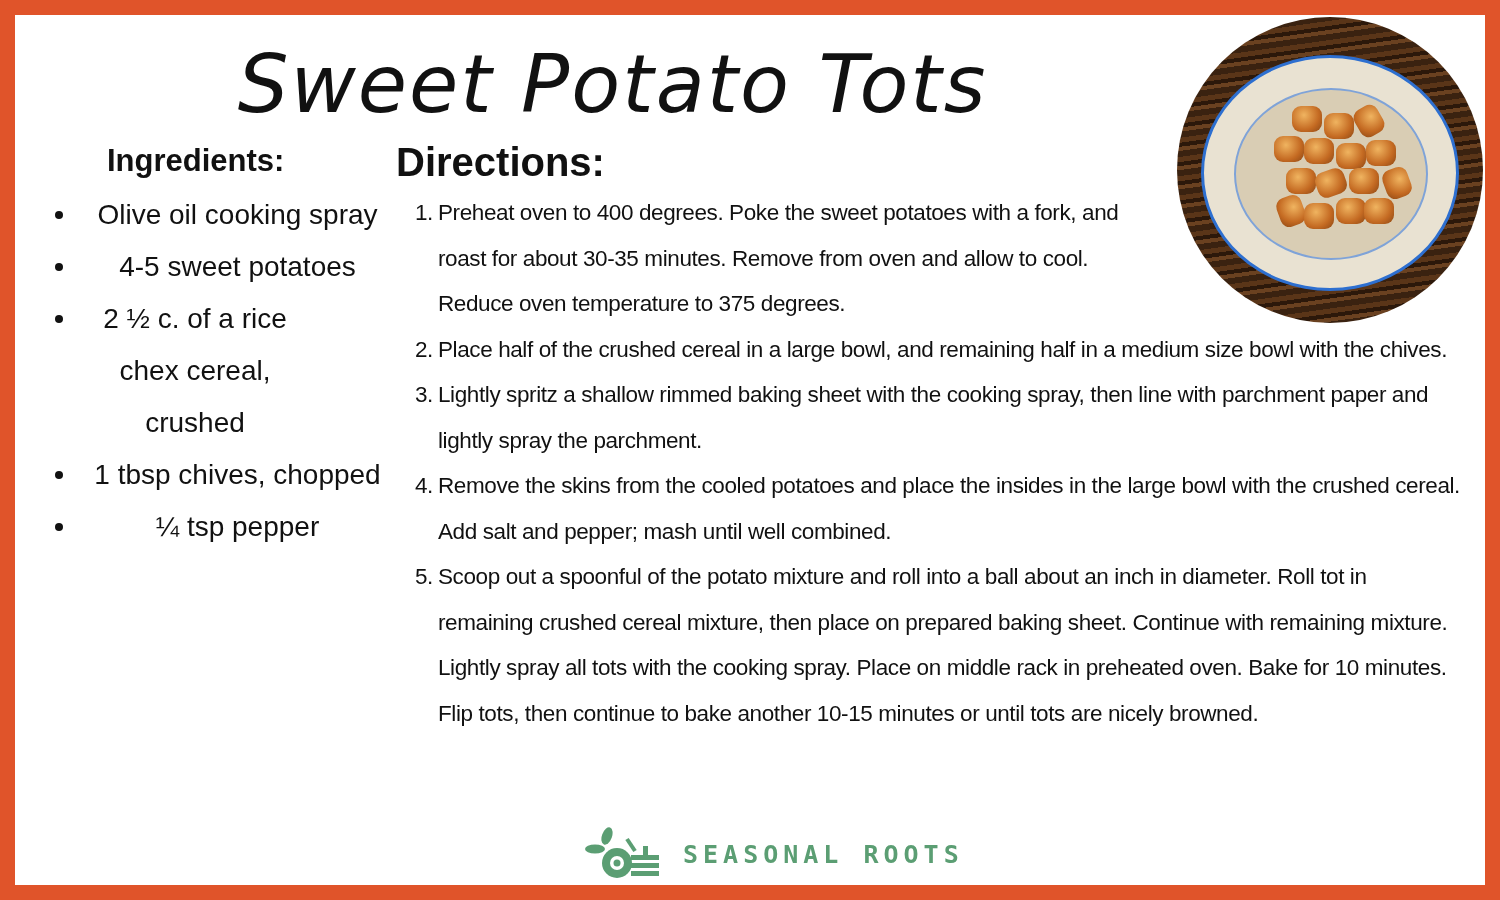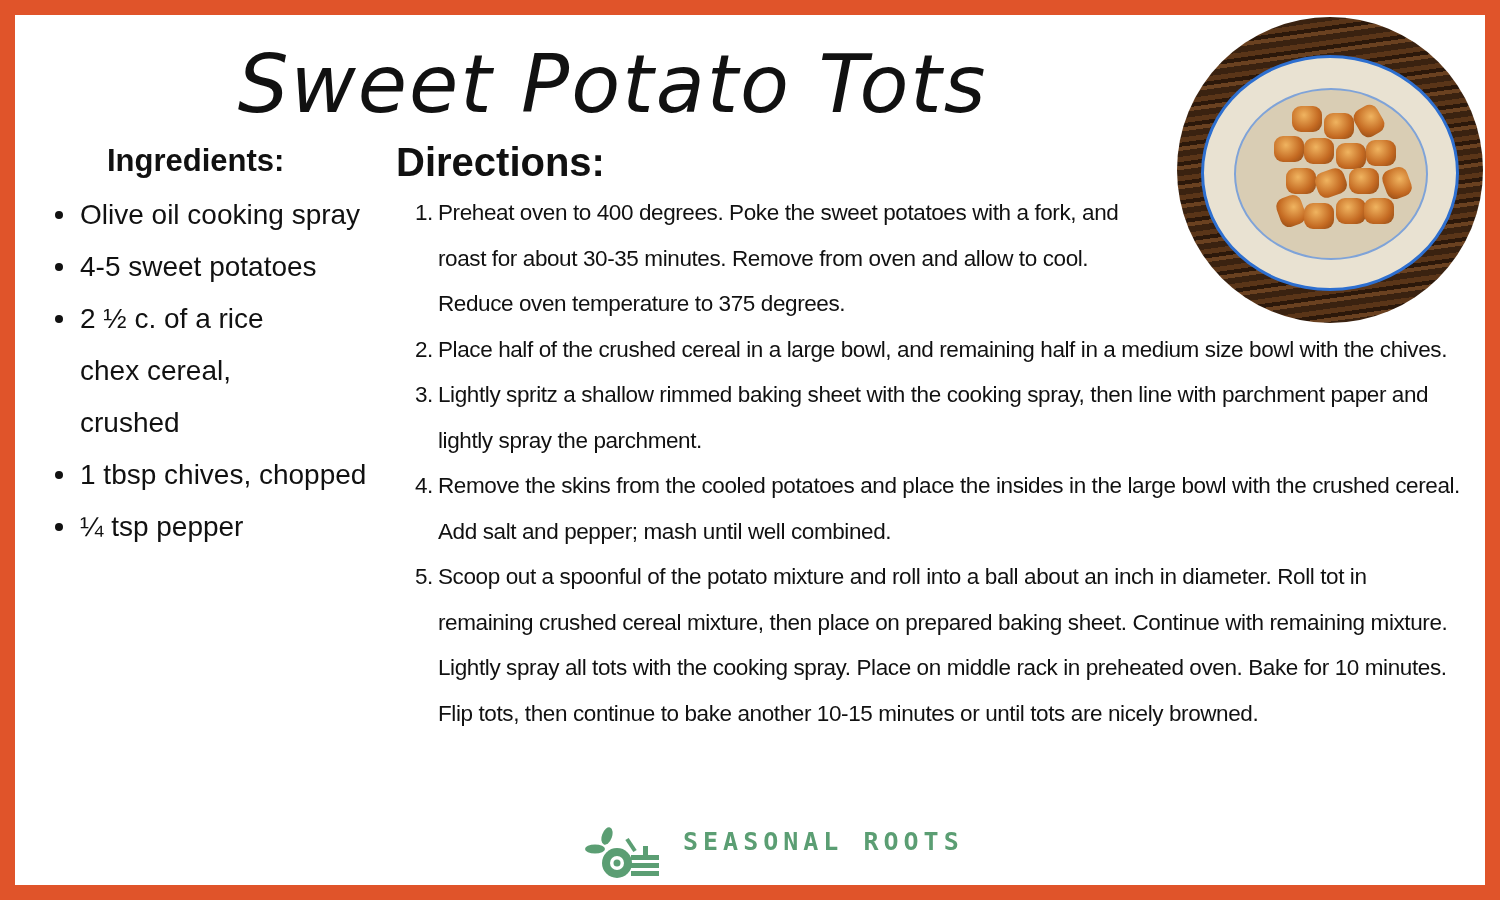--- a/index.html
+++ b/index.html
@@ -1,33 +1,33 @@
 <!DOCTYPE html>
 <html><head>
 <meta charset="utf-8">
 <style>
   html, body { margin:0; padding:0; }
   body { width:1500px; height:900px; background:#E0542A; position:relative; overflow:hidden; font-family:"Liberation Sans", sans-serif; color:#111; }
   .card { position:absolute; left:15px; top:15px; width:1470px; height:870px; background:#fff; }
   .title { position:absolute; left:0; width:1195px; top:30px; text-align:center; font-family:"DejaVu Sans", sans-serif; font-weight:normal; font-size:80px; letter-spacing:2px; margin:0; line-height:1; font-style:italic; }
   .ing-head { position:absolute; left:92px; top:128px; font-size:31px; font-weight:bold; margin:0; }
   .ing-list { position:absolute; left:40px; top:174px; margin:0; padding:0; list-style:none; width:340px; }
-  .ing-list li { position:relative; padding-left:25px; font-size:28px; line-height:52px; }
+  .ing-list li { position:relative; padding-left:25px; font-size:28px; line-height:52px;text-align:center; }
   .ing-list li::before { content:""; position:absolute; left:0; top:22px; width:8px; height:8px; border-radius:50%; background:#111; }
   .dir-head { position:absolute; left:381px; top:125px; font-size:40px; font-weight:bold; margin:0; }
   .dir-list { position:absolute; left:395px; top:175px; margin:0; padding:0; list-style:none; width:1050px; }
   .dir-list li { position:relative; padding-left:28px; font-size:22.5px; line-height:45.5px; letter-spacing:-0.4px; }
   .dir-list li .num { position:absolute; left:5px; top:0; }
   .dir-list li.first { width:715px; }
   .photo { position:absolute; left:1162px; top:2px; width:306px; height:306px; border-radius:50%; overflow:hidden;
     background: repeating-linear-gradient(172deg, #3a2210 0 6px, #5a3518 6px 11px, #2c180a 11px 15px, #6a4120 15px 19px); }
   .plate { position:absolute; left:22px; left:24px; top:38px; width:252px; height:230px; border-radius:50%; background:#e9e2d2; border:3px solid #2d6fd0; }
   .plate-inner { position:absolute; left:30px; top:30px; width:190px; height:168px; border-radius:50%; border:2px solid #7fa3d8; background:#d9cdb4; }
   .tot { position:absolute; width:30px; height:26px; border-radius:9px; background:radial-gradient(circle at 40% 35%, #f0b460, #c46a22 60%, #8a4614); }
-  .logo { position:absolute; left:570px; top:812px; display:flex; gap:10px; }
+  .logo { position:absolute; left:570px; top:812px; display:flex; align-items:center; gap:10px; }
   .logo-text { font-family:"DejaVu Sans Mono", monospace; font-weight:bold; font-size:25px; letter-spacing:5px; color:#5B9E73; }
 </style>
 </head>
 <body>
 
 <div class="card">
   <h1 class="title">Sweet Potato Tots</h1>
 
   <h2 class="ing-head">Ingredients:</h2>
   <ul class="ing-list">

